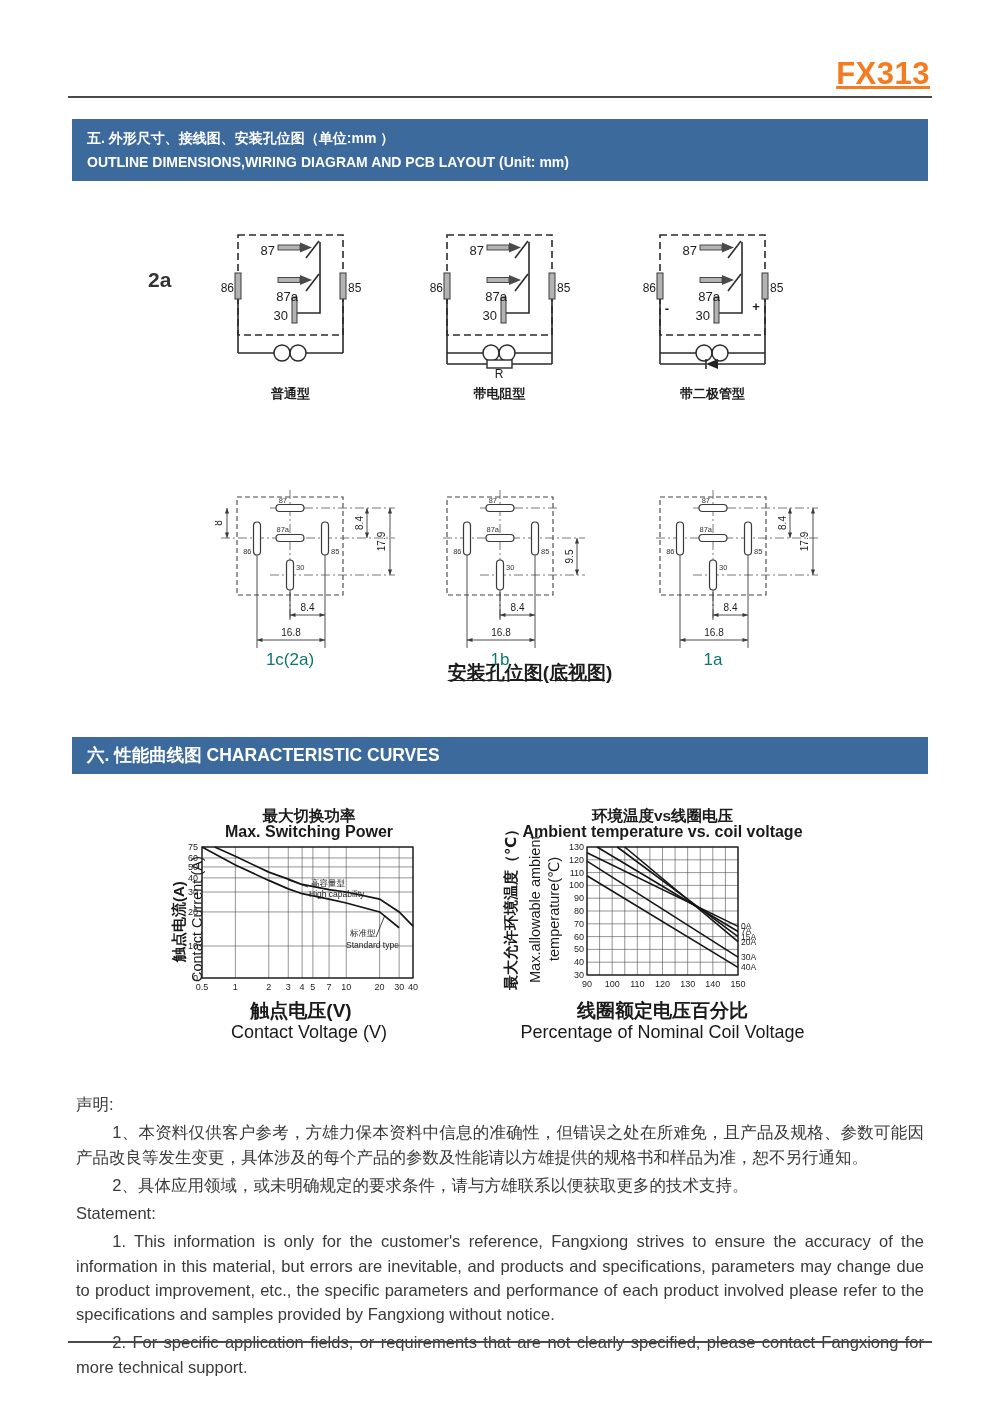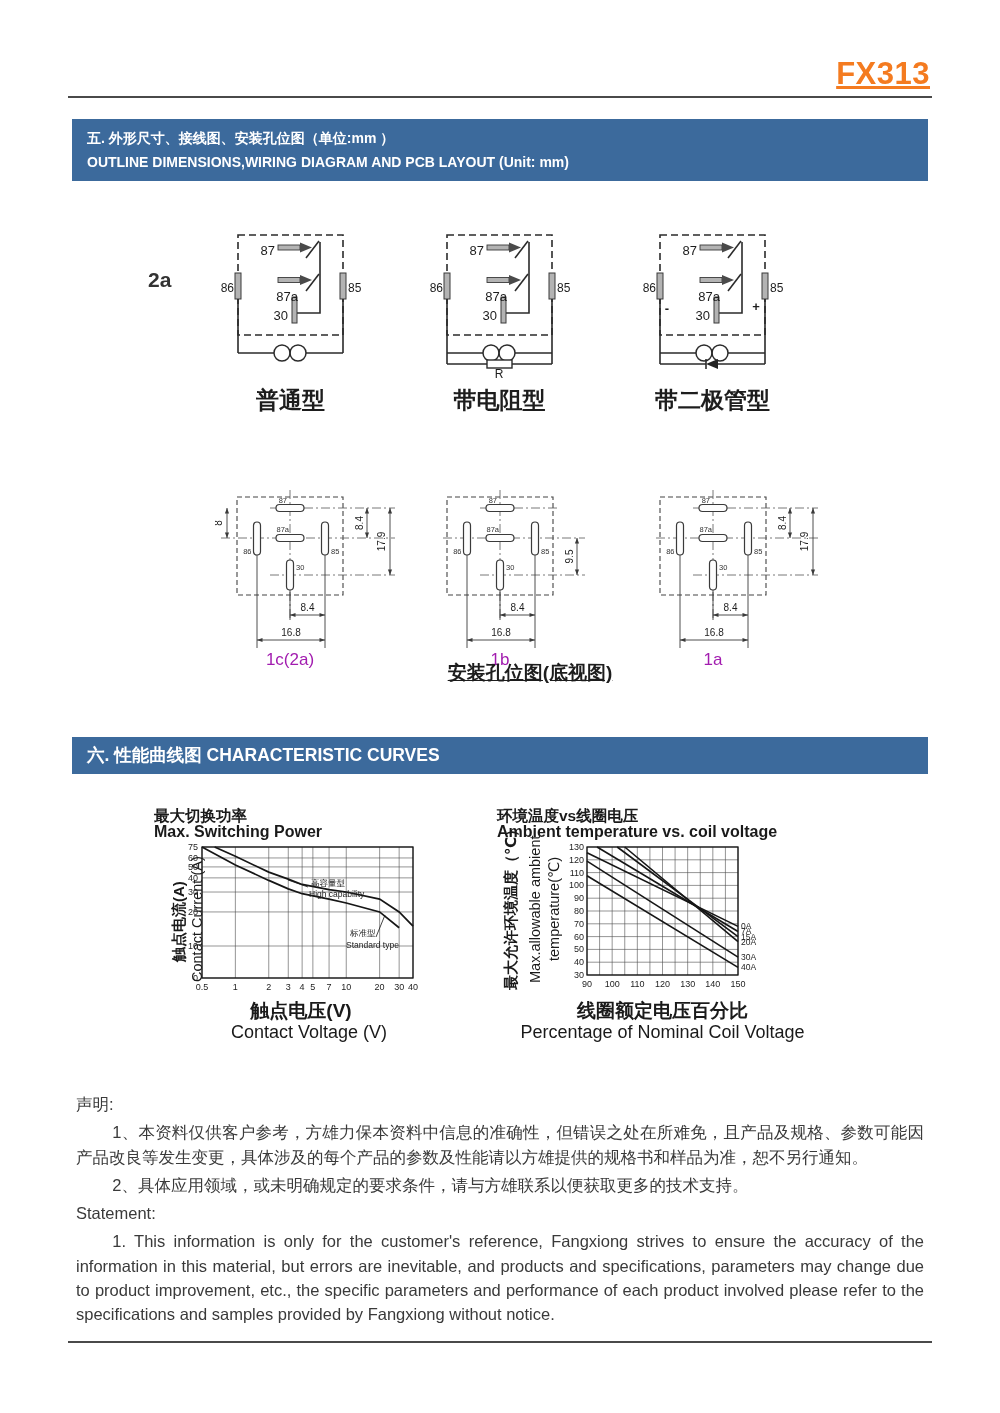--- a/index.html
+++ b/index.html
@@ -11,23 +11,23 @@
   .rule-bottom{top:1341px;}
   .banner{position:absolute;left:72px;width:856px;box-sizing:border-box;background:#3c6a9c;
           color:#fff;font-weight:bold;padding:7px 15px;}
   .banner1{top:119px;height:62px;}
   .banner1 div{line-height:24px;font-size:14px;white-space:nowrap;}
   .banner2{top:737px;height:37px;font-size:17.5px;line-height:23px;}
   .form-label{position:absolute;left:148px;top:268px;font-size:21px;font-weight:600;color:#333;}
   .wiring{position:absolute;width:150px;height:192px;top:225px;}
   .pcb{position:absolute;width:230px;height:188px;top:490px;}
   .wcap{position:absolute;top:160px;left:0;width:145px;text-align:center;
-        font-size:23px;font-weight:bold;color:#1d1d1d;white-space:nowrap;}
+        font-size:13px;font-weight:bold;color:#1d1d1d;white-space:nowrap;}
   .pcap{position:absolute;top:160px;left:0;width:150px;text-align:center;
-        font-size:17px;color:#a21caf;}
+        font-size:17px;color:#0f766e;}
   .center-cap{position:absolute;left:380px;width:300px;text-align:center;
         font-size:19px;font-weight:bold;color:#1d1d1d;}
   .cap-wiring{top:417px;}
   .cap-pcb{top:660px;text-decoration:underline;}
   
   .dsh{fill:none;stroke:#2b2b2b;stroke-width:1.6;stroke-dasharray:7,4;}
   .dsh2{fill:none;stroke:#444;stroke-width:1.1;stroke-dasharray:5,3;}
   .ln{fill:none;stroke:#2b2b2b;stroke-width:1.6;}
   .ln2{fill:none;stroke:#3a3a3a;stroke-width:0.9;}
   .dd{fill:none;stroke:#555;stroke-width:0.8;stroke-dasharray:9,3,2,3;}
@@ -42,21 +42,21 @@
   text{font-family:"Liberation Sans","DejaVu Sans",sans-serif;fill:#1d1d1d;}
   .t13e{font-size:13px;text-anchor:end;}
   .t12e{font-size:12px;text-anchor:end;}
   .t12s{font-size:12px;text-anchor:start;}
   .t12m{font-size:12px;text-anchor:middle;}
   .t13m{font-size:13px;text-anchor:middle;font-weight:bold;}
   .t7e{font-size:7.5px;text-anchor:end;fill:#333;}
   .t7s{font-size:7.5px;text-anchor:start;fill:#333;}
   .t10m{font-size:10px;text-anchor:middle;}
   
-  .ct{position:absolute;text-align:left;font-weight:bold;color:#1a1a1a;}
+  .ct{position:absolute;text-align:center;font-weight:bold;color:#1a1a1a;}
   .ct-zh{font-size:15.5px;}
   .ct-en{font-size:16px;}
   .cxl{position:absolute;text-align:center;color:#1a1a1a;}
   .cxl-zh{font-size:19px;font-weight:600;}
   .cxl-en{font-size:18px;}
   .vlab{position:absolute;transform:rotate(-90deg);transform-origin:0 0;
         white-space:nowrap;color:#1a1a1a;}
   .vl-zh{font-size:15px;font-weight:600;}
   .vl-en{font-size:14.5px;}
   .statement{position:absolute;top:1088px;left:72px;width:856px;font-size:16.5px;
@@ -401,16 +401,17 @@
     </svg>
   <div class="cxl cxl-en" style="left:497px;top:1022px;width:331px">Percentage of Nominal Coil Voltage</div>
   <div class="cxl cxl-zh" style="left:497px;top:998px;width:331px">线圈额定电压百分比</div>
 
   <div class="statement">
     <p>声明:</p>
     <p class="ind">1、本资料仅供客户参考，方雄力保本资料中信息的准确性，但错误之处在所难免，且产品及规格、参数可能因产品改良等发生变更，具体涉及的每个产品的参数及性能请以方雄提供的规格书和样品为准，恕不另行通知。</p>
     <p class="ind">2、具体应用领域，或未明确规定的要求条件，请与方雄联系以便获取更多的技术支持。</p>
     <p>Statement:</p>
     <p class="ind">1. This information is only for the customer's reference, Fangxiong strives to ensure the accuracy of the information in this material, but errors are inevitable, and products and specifications, parameters may change due to product improvement, etc., the specific parameters and performance of each product involved please refer to the specifications and samples provided by Fangxiong without notice.</p>
+    <p class="ind">2. For specific application fields, or requirements that are not clearly specified, please contact Fangxiong for more technical support.</p>
   </div>
 
   <div class="rule rule-bottom"></div>
 </div>
 
 </body></html>

